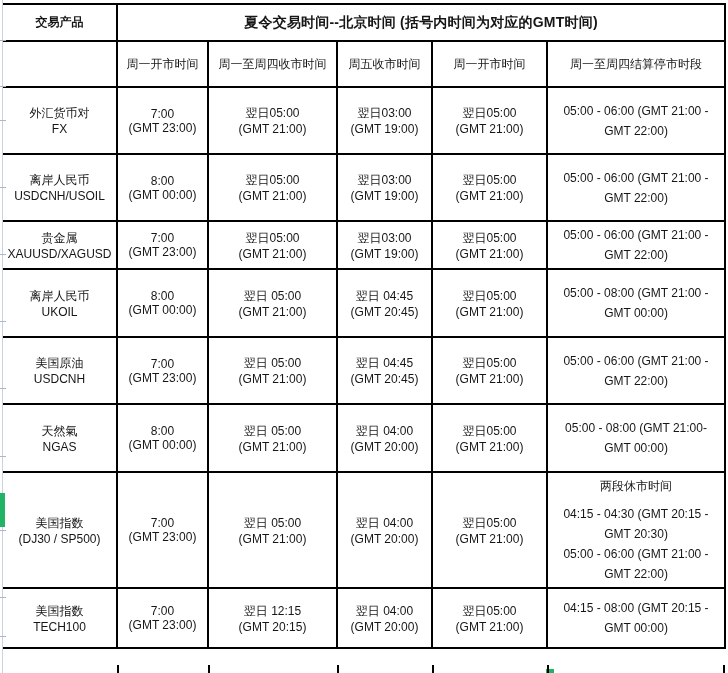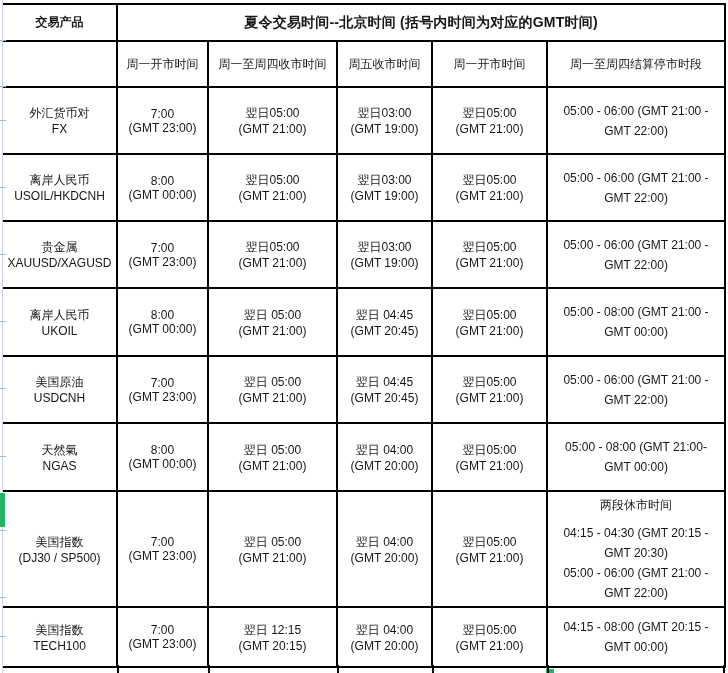--- a/index.html
+++ b/index.html
@@ -106,21 +106,21 @@
             <div class="cellwrap brk">
               <div class="line">05:00 - 06:00 (GMT 21:00 -</div>
               <div class="line">GMT 22:00)</div>
             </div>
           </td>
         </tr>
         <tr style="height: 67px;">
           <td>
             <div class="cellwrap spread">
               <div class="line">离岸人民币</div>
-              <div class="line">USOIL/HKDCNH</div>
+              <div class="line">USDCNH/USOIL</div>
             </div>
           </td>
           <td>
             <div class="cellwrap spread">
               <div class="line">8:00</div>
               <div class="line">(GMT 00:00)</div>
             </div>
           </td>
           <td>
             <div class="cellwrap spread">
@@ -140,21 +140,21 @@
               <div class="line">(GMT 21:00)</div>
             </div>
           </td>
           <td>
             <div class="cellwrap brk">
               <div class="line">05:00 - 06:00 (GMT 21:00 -</div>
               <div class="line">GMT 22:00)</div>
             </div>
           </td>
         </tr>
-        <tr style="height: 67px;">
+        <tr style="height: 48px;">
           <td>
             <div class="cellwrap spread">
               <div class="line">贵金属</div>
               <div class="line">XAUUSD/XAGUSD</div>
             </div>
           </td>
           <td>
             <div class="cellwrap spread">
               <div class="line">7:00</div>
               <div class="line">(GMT 23:00)</div>

